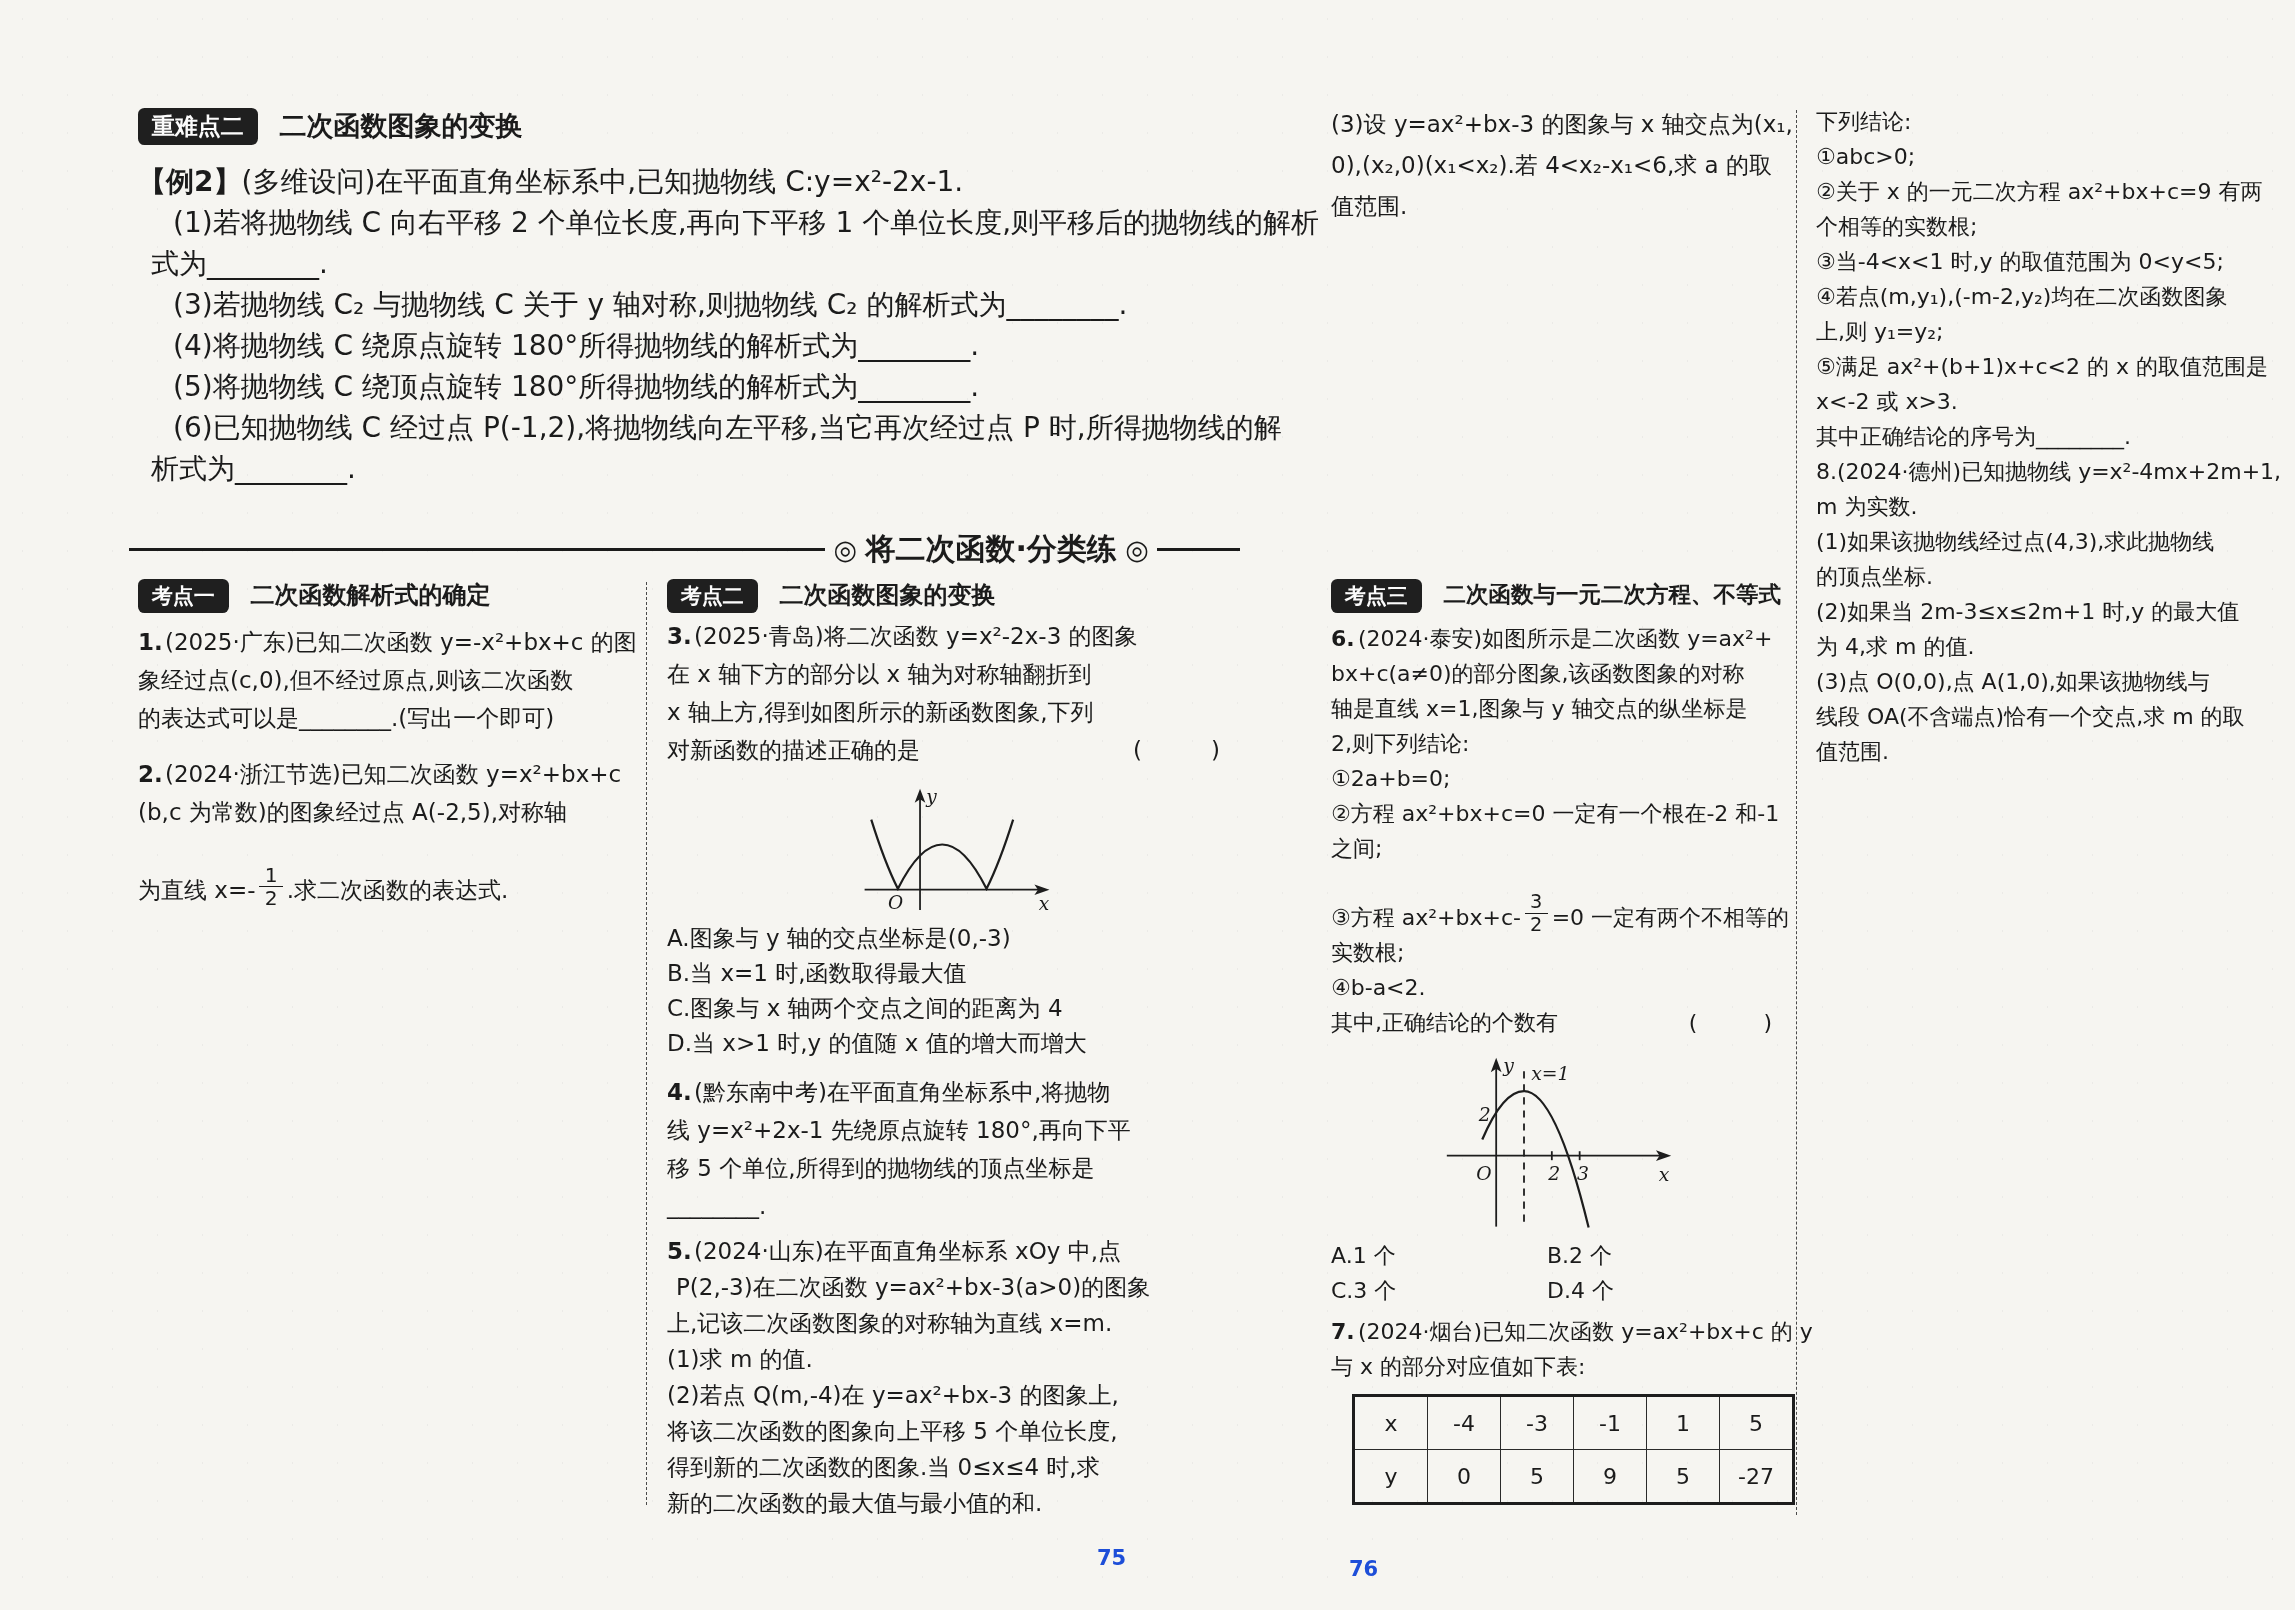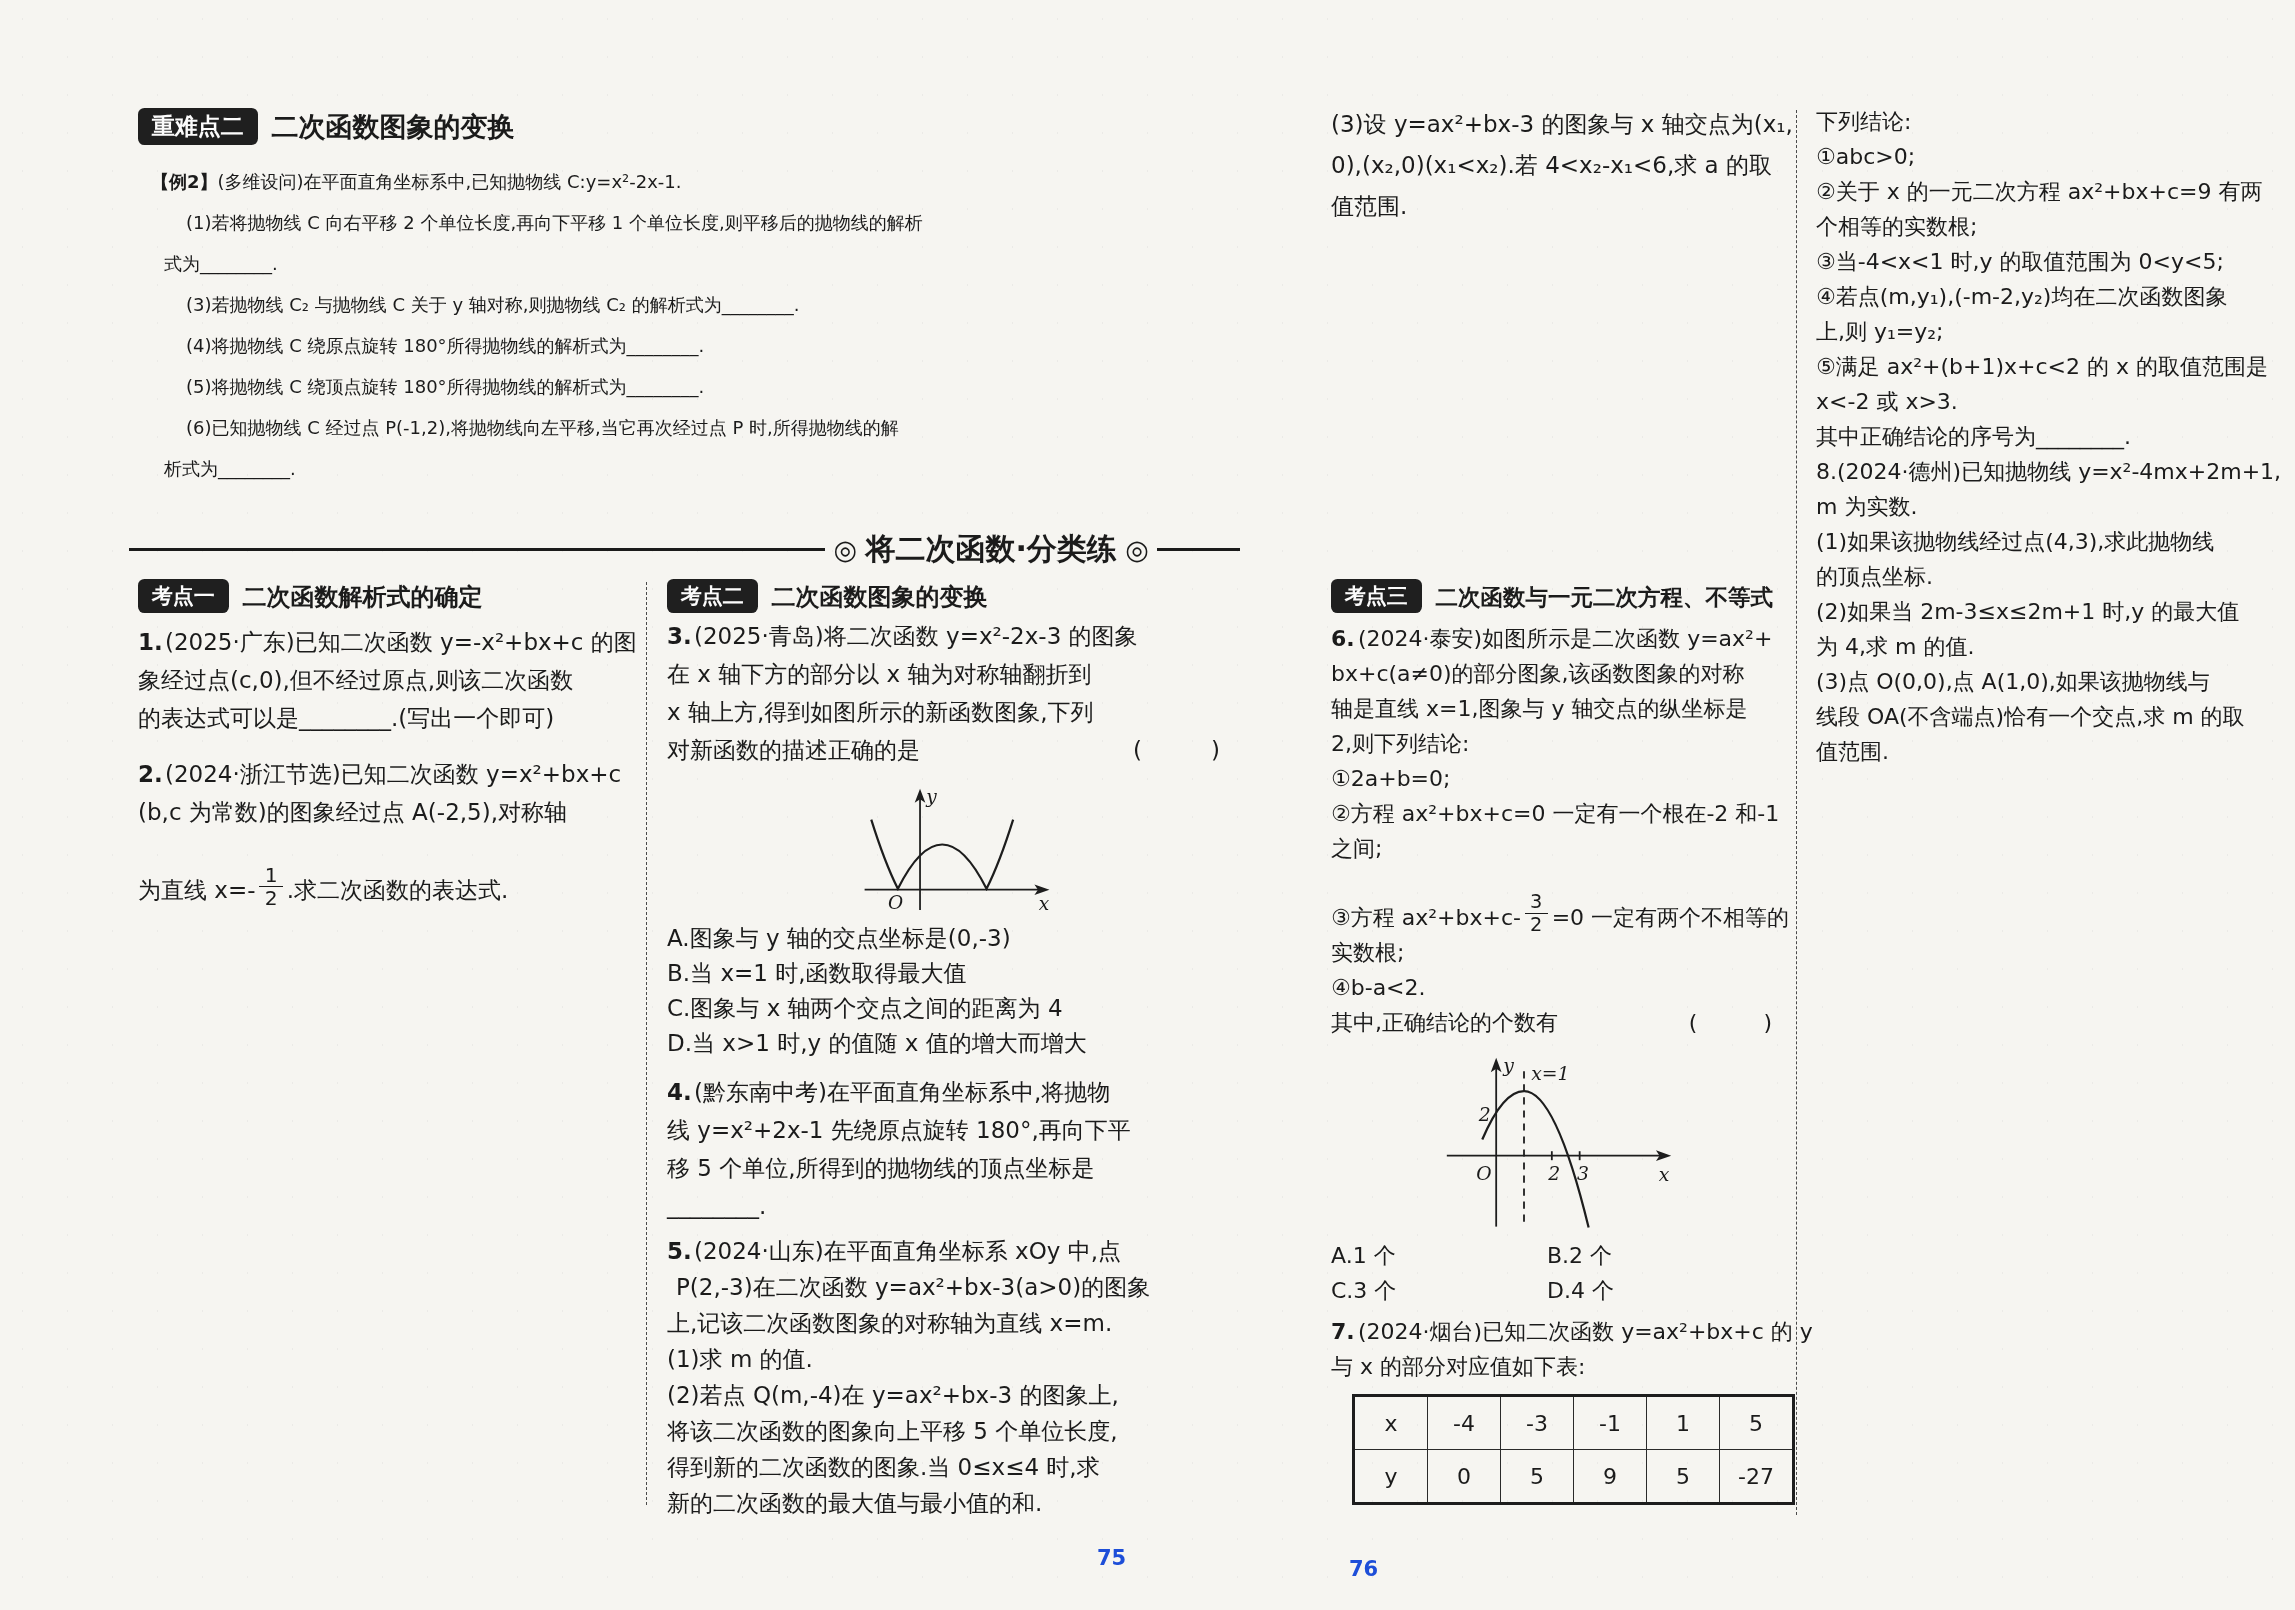--- a/index.html
+++ b/index.html
@@ -12,32 +12,32 @@
     background-size:45px 38px, 24px 28px;
     font-family:"DejaVu Sans","Liberation Sans",sans-serif;
     color:#1b1b1b;
   }
   .abs{position:absolute;}
   .l{white-space:nowrap;}
   .badge{
     display:inline-block;background:#1f1f1f;color:#fbfbfb;
     border-radius:6.4px;padding:2.8px 13.8px;font-weight:bold;
   }
-  .cap-row{display:flex;align-items:flex-end;gap:14px;}
+  .cap-row{display:flex;align-items:flex-start;gap:22px;}
   .cap-title{font-weight:bold;}
   .num{display:inline-block;min-width:27px;font-weight:bold;}
   .split{display:flex;justify-content:space-between;padding-right:23px;}
   .frac-line{display:flex;align-items:flex-end;}
   .frac{display:inline-flex;flex-direction:column;align-items:center;margin:0 3.7px;line-height:1.05;font-size:0.88em;}
   .frac .den{border-top:1.8px solid #1b1b1b;padding:0.9px 5.5px 0 5.5px;}
   .frac .num2{padding:0 5.5px;}
   .vdash{border-left:1.8px dashed #4a4a4a;width:0;}
   .hline{flex:1;height:3.2px;background:#1b1b1b;}
   .ring{font-size:27px;line-height:27px;margin:0 8.3px;}
-  #lp-example .exl{font-size:18px;line-height:41px;margin-left:13px;}
+  #lp-example .exl{font-size:28px;line-height:41px;}
   .col-line{font-size:23px;line-height:38px;}
   .rcol-line{font-size:22px;line-height:35px;}
   table.vt{border-collapse:collapse;margin-left:21px;}
   table.vt td{
     border:1.4px solid #2a2a2a;width:70px;height:50px;
     text-align:center;font-size:22px;
   }
   table.vt{border:3.7px solid #1d1d1d;}
   svg text{font-size:42px;font-style:italic;fill:#1b1b1b;font-family:"DejaVu Serif","Liberation Serif",serif;}
   .pgnum{font-size:21px;font-weight:bold;color:#1d4ed8;}

